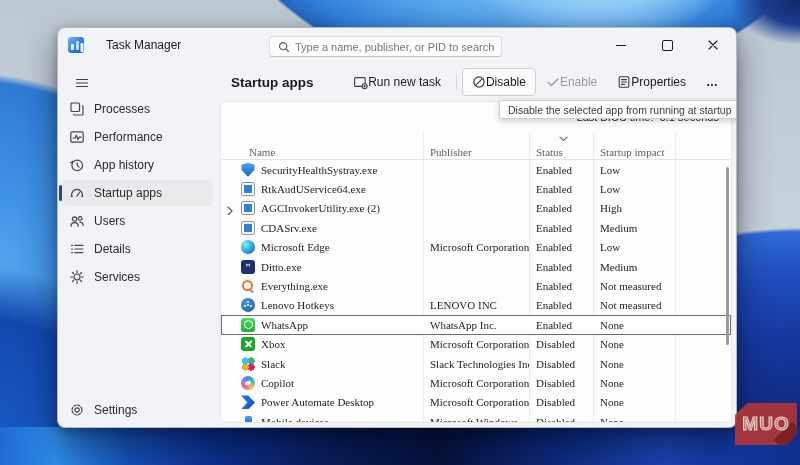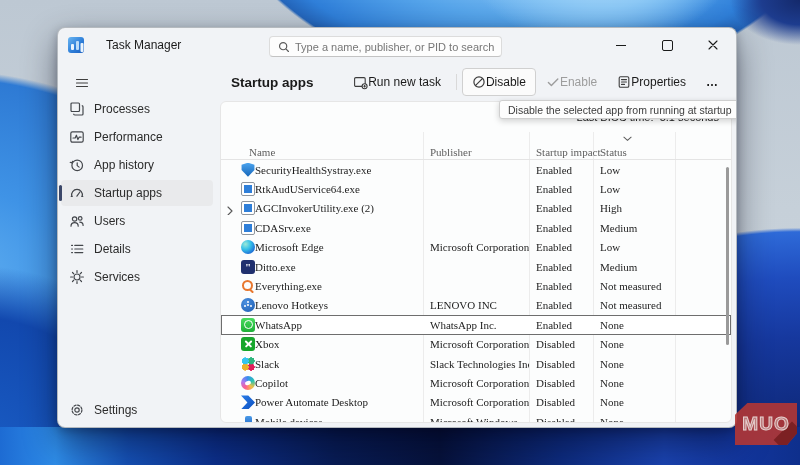--- a/index.html
+++ b/index.html
@@ -101,21 +101,21 @@
   .vline{position:absolute;top:30px;bottom:0;width:1px;background:#ececec;}
   .hline{position:absolute;left:0;right:0;top:57px;height:1px;background:#e4e4e4;}
   .thead,.trow{display:grid;grid-template-columns:202px 106px 64px 82px 1fr;align-items:center;font-family:Liberation Serif, serif;}
   .thead{position:absolute;left:0;right:0;top:30px;height:27px;font-size:11px;color:#5f5f5f;}
   .hcell{padding:13px 0 0 7px;position:relative;white-space:nowrap;}
   .hcell.hname{padding-left:28px;}
   .sort-chevron{position:absolute;left:30px;top:3px;color:#5f5f5f;}
   .rows{position:absolute;left:0;right:0;top:58px;bottom:0;}
   .trow{height:19.4px;font-size:11px;color:#1d1d1d;position:relative;}
   .trow.sel{outline:1px solid #6e6e6e;outline-offset:-1px;background:#ffffff;}
-  .cell-name{padding-left:20px;display:flex;align-items:center;position:relative;overflow:hidden;}
+  .cell-name{padding-left:20px;display:flex;align-items:center;gap:6px;position:relative;overflow:hidden;}
   .cell-name .nm{white-space:nowrap;overflow:hidden;text-overflow:ellipsis;}
   .expander{position:absolute;left:6px;top:4.5px;color:#5a5a5a;line-height:0;}
   .cell{padding-left:7px;white-space:nowrap;overflow:hidden;}
   .scrollthumb{position:absolute;right:2px;top:65px;width:3px;height:178px;border-radius:2px;background:#9a9a9a;}
   
   .ai{width:14px;height:14px;flex:none;position:relative;box-sizing:border-box;}
   .ic-shield{background:linear-gradient(180deg,#4aa3ee 0%,#1565b8 100%);
     clip-path:polygon(50% 0,96% 14%,96% 52%,50% 100%,4% 52%,4% 14%);}
   .ic-appbox{background:#fff;border:1px solid #8f969e;border-radius:2px;}
   .ic-appbox::before{content:'';position:absolute;inset:2px;background:#2f7fd9;}
@@ -304,27 +304,27 @@
 
         <div class="vline" style="left:202px"></div>
         <div class="vline" style="left:308px"></div>
         <div class="vline" style="left:372px"></div>
         <div class="vline" style="left:454px"></div>
         <div class="hline"></div>
 
         <div class="thead">
           <span class="hcell hname">Name</span>
           <span class="hcell">Publisher</span>
-          <span class="hcell">Startup impact</span>
           <span class="hcell">
             <svg class="sort-chevron" width="9" height="6" viewBox="0 0 10 6" fill="none" stroke="currentColor" stroke-width="1.2" stroke-linecap="round" stroke-linejoin="round">
                 <path d="M1 1l4 3.5L9 1"></path>
               </svg>
             <span>Status</span>
           </span>
+          <span class="hcell">Startup impact</span>
           <span class="hcell"></span>
         </div>
 
         <div class="rows">
 
           <div class="trow">
             <span class="cell-name">
                 <span class="ai ic-shield"></span>
                 <span class="nm">SecurityHealthSystray.exe</span>
               </span>

